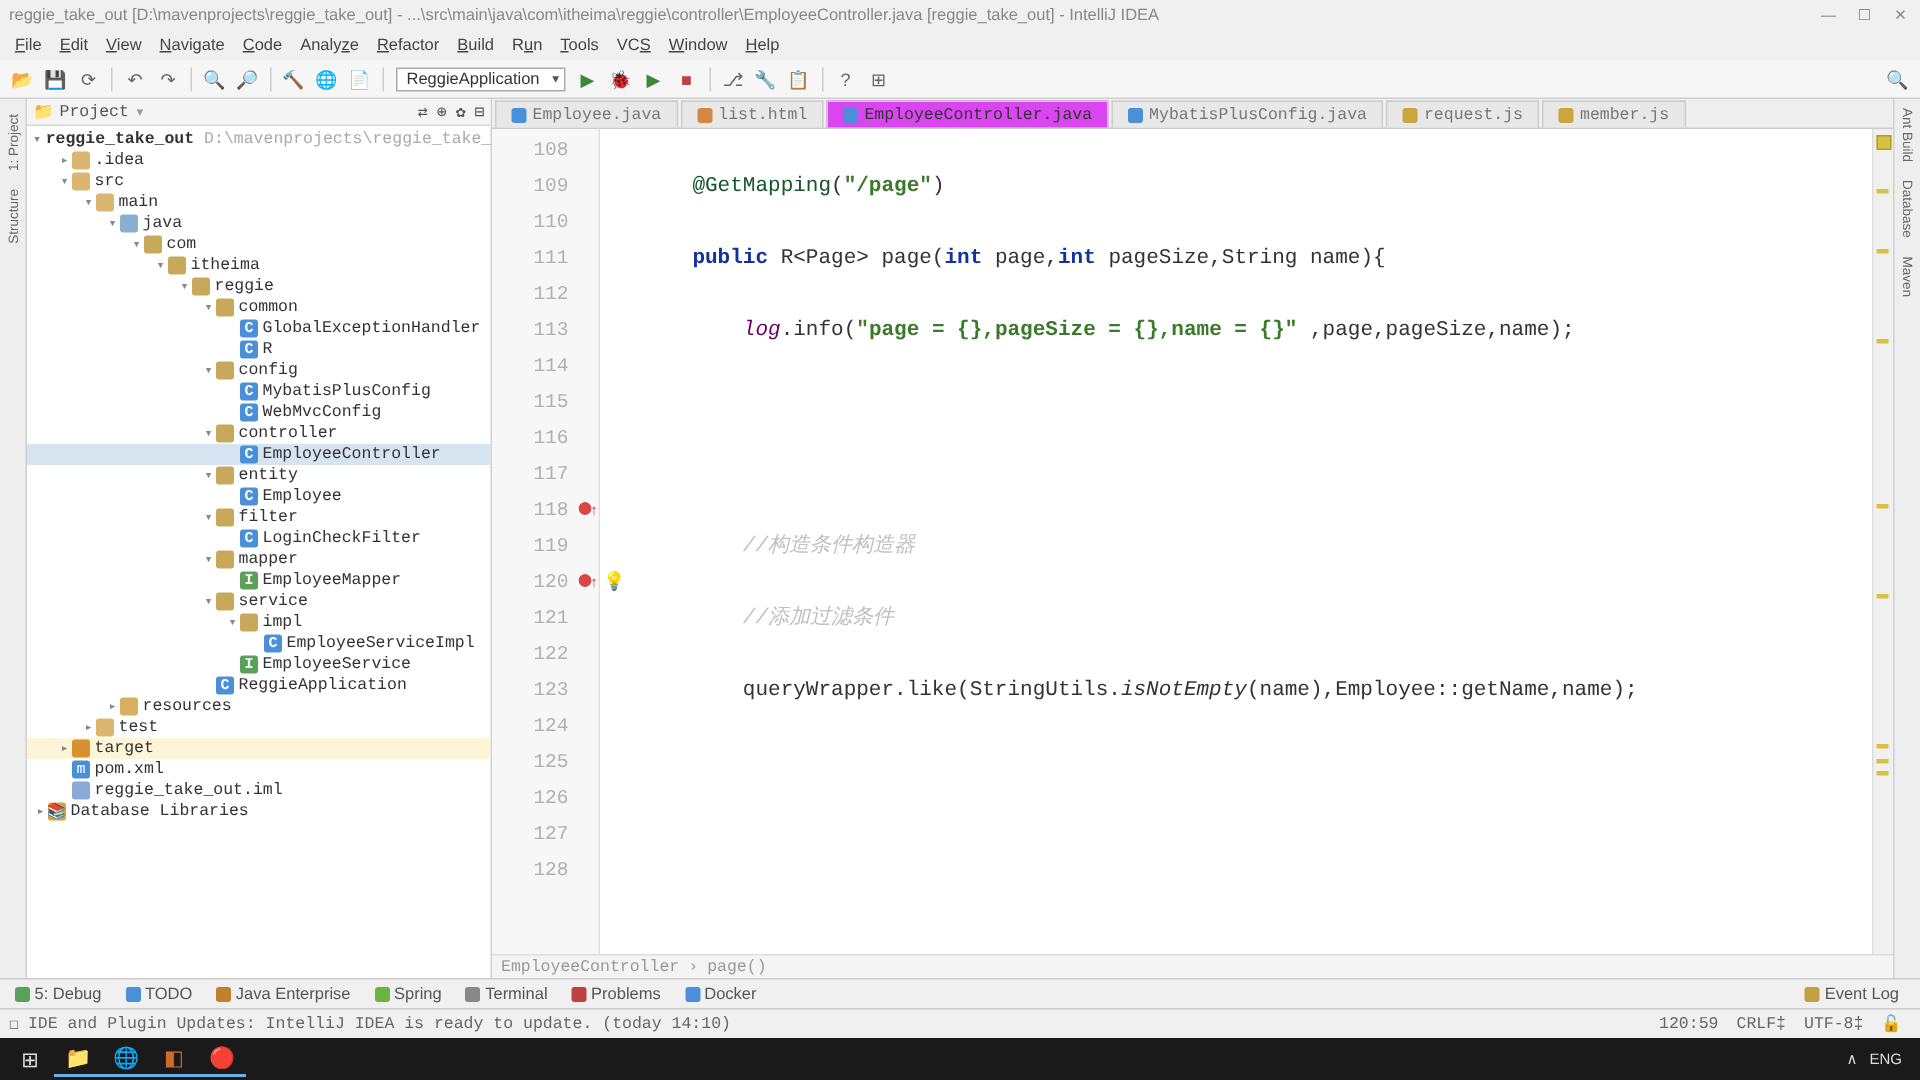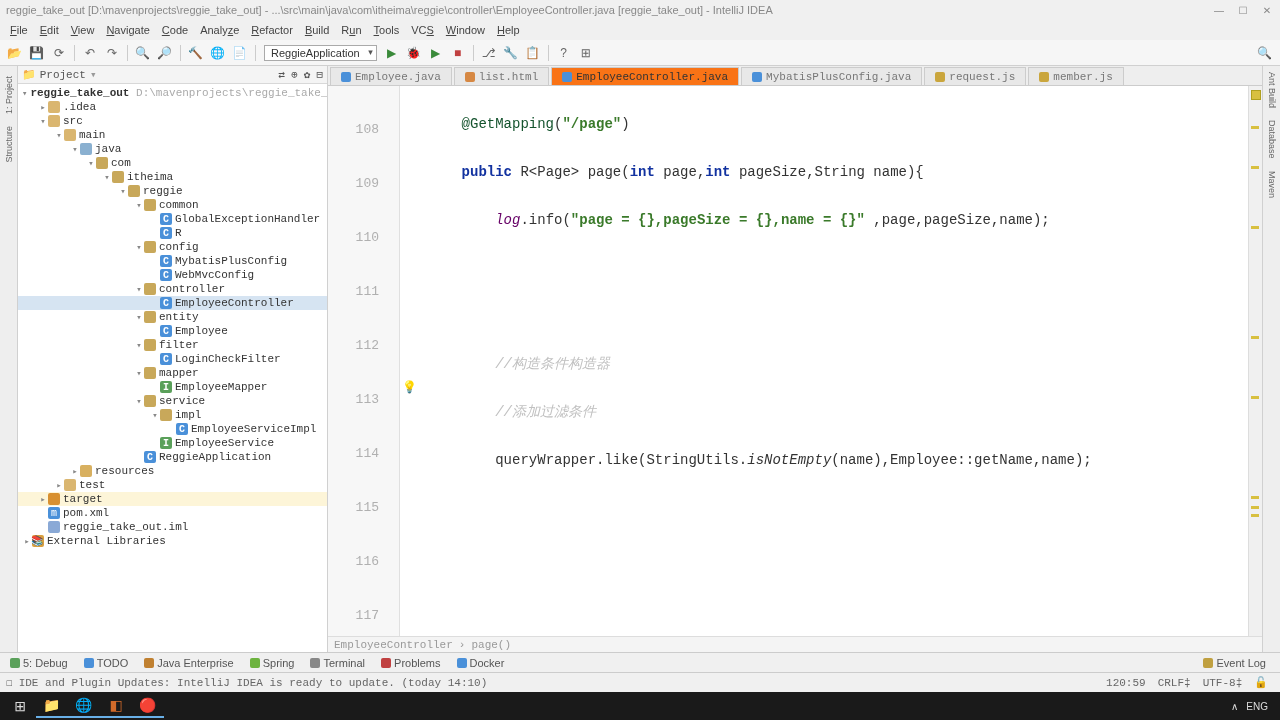--- a/index.html
+++ b/index.html
@@ -32,27 +32,27 @@
   .ic-folder::before { content: ""; }
   .ic-pkg { background: #c8a85a; }
   .ic-class { background: #4a90d9; color: #fff; font-weight: bold; }
   .ic-file { background: #ccc; color: #555; }
   .ic-module { background: #8aa9d6; }
   .tree-item .lbl { color: #333; }
   .tree-item .lbl.dim { color: #aaa; }
   .editor-area { flex: 1; display: flex; flex-direction: column; overflow: hidden; background: #f7f7f7; }
   .tabs { height: 20px; display: flex; align-items: flex-end; background: #eee; border-bottom: 1px solid #ccc; padding-left: 2px; }
   .tab { height: 18px; display: flex; align-items: center; padding: 0 10px; font-size: 11px; color: #777; background: #e8e8e8; border: 1px solid #ccc; border-bottom: none; margin-right: 2px; font-family: "Courier New", monospace; }
-  .tab.active { background: #f97316; color: #333; }
+  .tab.active { background: #d946ef; color: #333; }
   .tab .tic { width: 10px; height: 10px; background: #4a90d9; border-radius: 2px; margin-right: 4px; display: inline-block; }
   .tab .tic.html { background: #d68843; }
   .tab .tic.js { background: #caa63d; }
   .code-container { flex: 1; display: flex; overflow: hidden; background: #fff; position: relative; }
   .gutter { width: 72px; background: #f7f7f7; border-right: 1px solid #e0e0e0; font-family: "Courier New", monospace; font-size: 13px; color: #b0b0b0; text-align: right; padding-top: 2px; position: relative; }
-  .gutter-line { height: 24px; line-height: 24px; padding-right: 20px; position: relative; margin-top: 30px; }
+  .gutter-line { height: 24px; line-height: 24px; padding-right: 20px; position: relative; }
   .gutter-mark { position: absolute; right: 2px; top: 4px; width: 14px; height: 14px; }
   .mark-red { background: radial-gradient(circle, #d44 40%, transparent 45%); }
   .mark-red::after { content: "↑"; position: absolute; right: -2px; top: -2px; color: #d44; font-size: 10px; font-weight: bold; }
   .code { flex: 1; font-family: "Courier New", monospace; font-size: 14px; line-height: 24px; padding-top: 2px; white-space: pre; overflow: hidden; }
   .code-line { height: 24px; padding-left: 8px; }
   .kw { color: #1232a0; font-weight: bold; }
   .ann { color: #14532d; }
   .str { color: #3a7a2a; font-weight: bold; }
   .cmt { color: #c0c0c0; font-style: italic; }
   .fld { font-style: italic; color: #660066; }
@@ -308,21 +308,21 @@
           <span class="lbl">pom.xml</span>
         </div>
       <div class="tree-item" style="padding-left:20px">
           <span class="tw"></span>
           <span class="ic ic-module"></span>
           <span class="lbl">reggie_take_out.iml</span>
         </div>
       <div class="tree-item" style="padding-left:4px">
           <span class="tw">▸</span>
           <span class="ic ic-file" style="background:#d8a040">📚</span>
-          <span class="lbl">External Libraries</span>
+          <span class="lbl">Database Libraries</span>
         </div>
     </div>
   </div>
 
   <div class="editor-area">
     <div class="tabs">
       <div class="tab">
           <span class="tic"></span>
           <span>Employee.java</span>
         </div>

